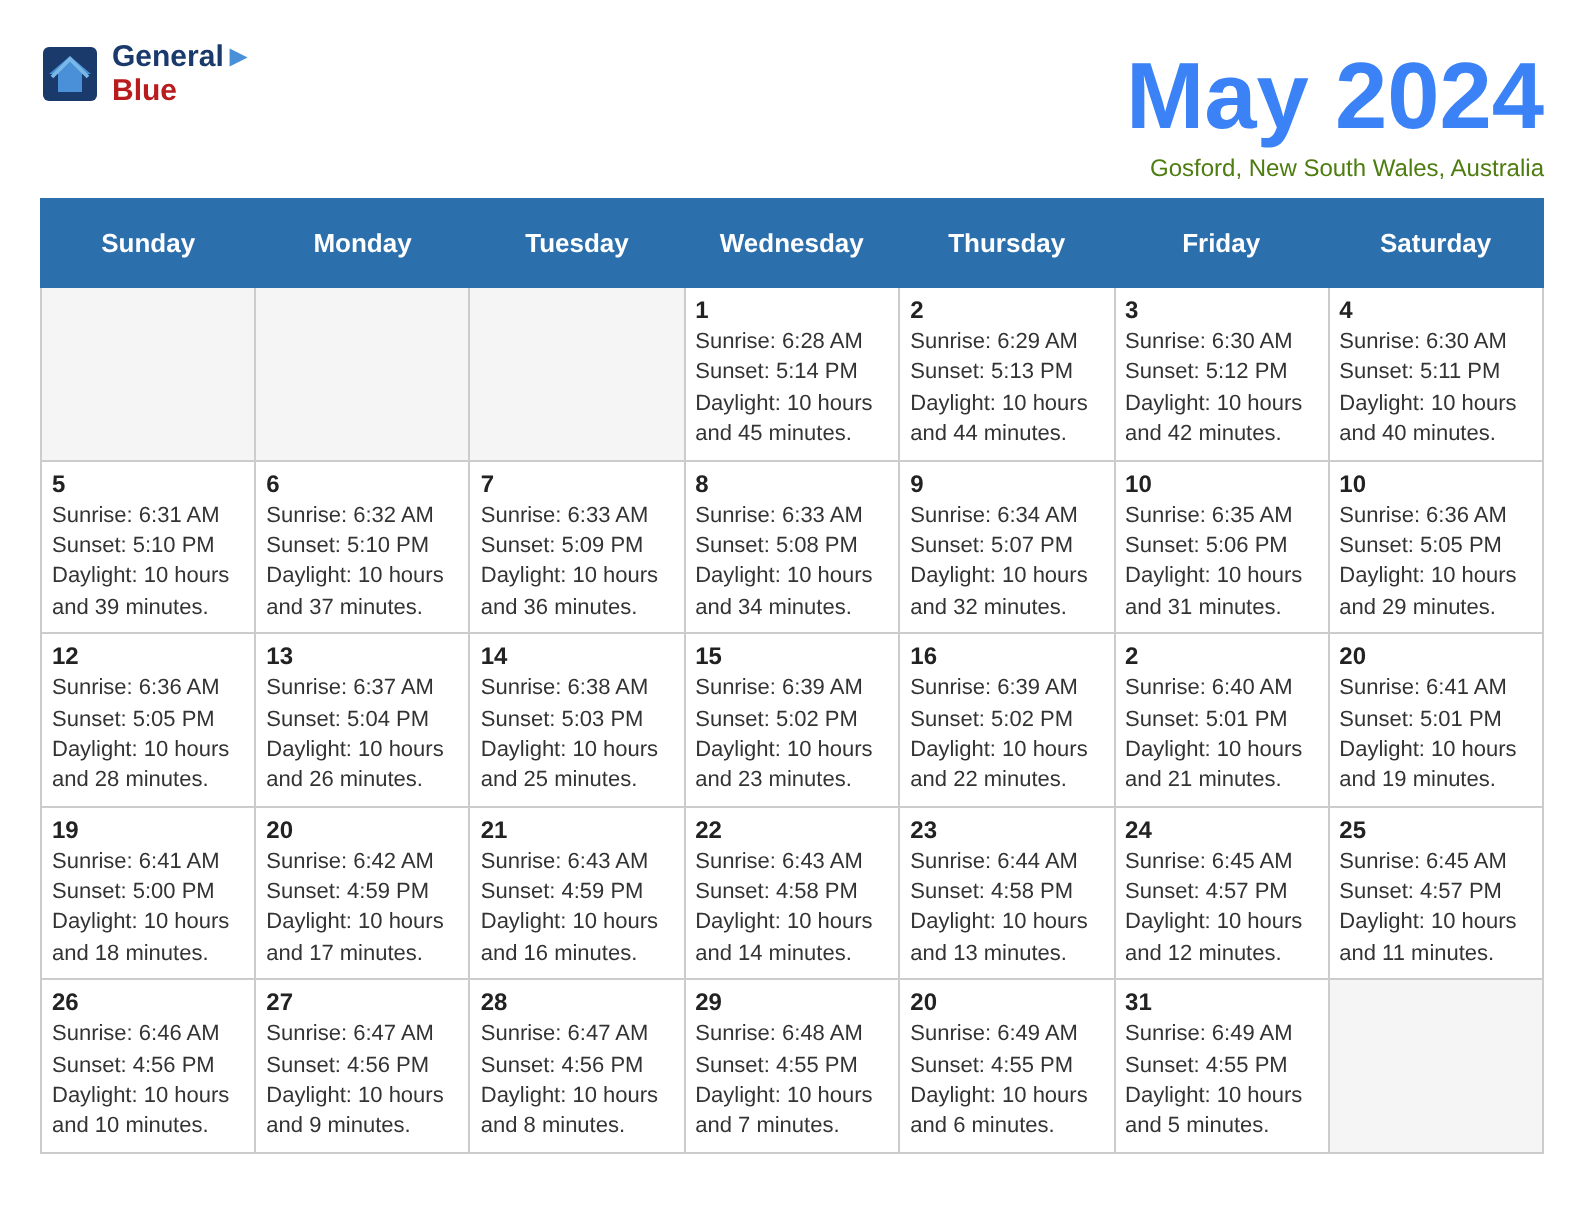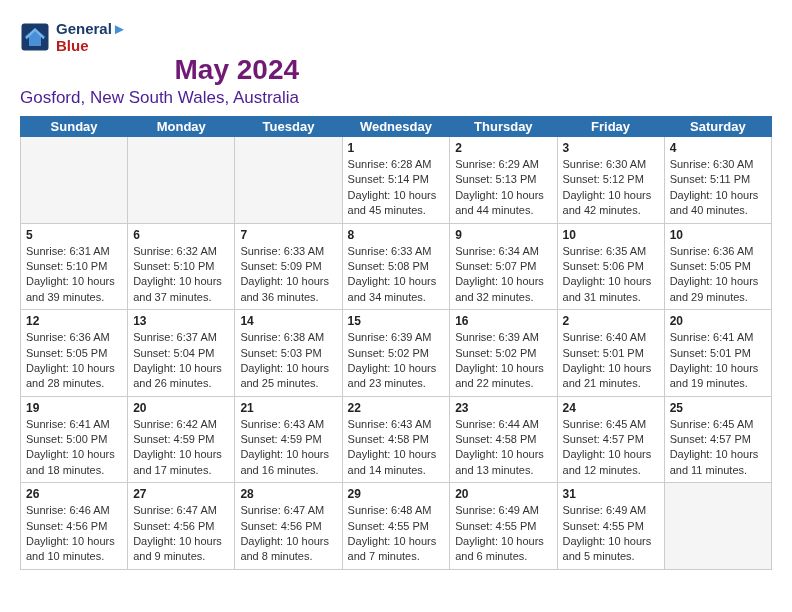--- a/index.html
+++ b/index.html
@@ -8,54 +8,53 @@
       background: #fff;
       width: 792px;
       min-height: 612px;
       padding: 20px;
     }
     .header-top {
       display: flex;
       justify-content: space-between;
       align-items: flex-start;
       margin-bottom: 4px;
-      flex-direction: column;
     }
     .logo {
       display: flex;
       align-items: center;
       gap: 6px;
     }
     .logo-icon {
       width: 30px;
       height: 30px;
     }
     .title-section {
       text-align: right;
     }
     .main-title {
-      font-size: 28px;
+      font-size: 47px;
       font-weight: bold;
-      color: #701a75;
+      color: #3b82f6;
     }
     .subtitle {
-      font-size: 17px;
-      color: #4c1d95;
+      font-size: 12px;
+      color: #4d7c0f;
       margin-top: 2px;
     }
     .calendar {
       width: 100%;
       border-collapse: collapse;
       margin-top: 8px;
     }
     .calendar th {
       background: #2c6fad;
       color: #fff;
       text-align: center;
-      padding: 2px 4px;
+      padding: 14px 4px;
       font-size: 13px;
       border: 1px solid #2c6fad;
     }
     .calendar td {
       border: 1px solid #ccc;
       vertical-align: top;
       padding: 4px 5px;
       font-size: 10px;
       color: #333;
       width: 108px;

